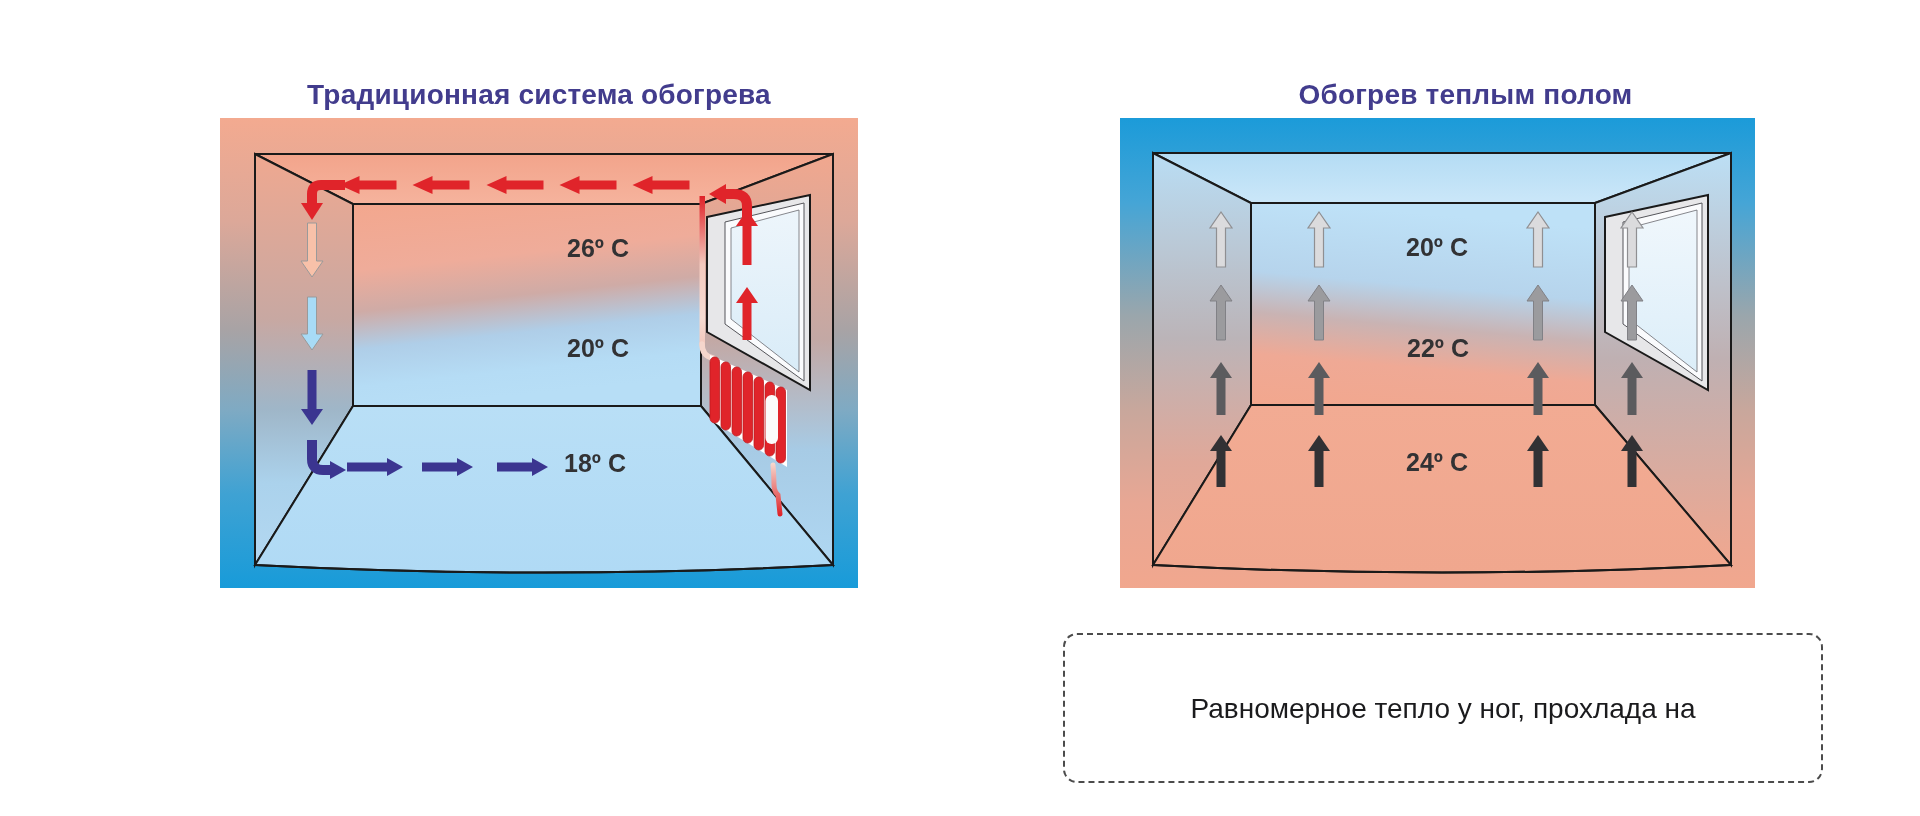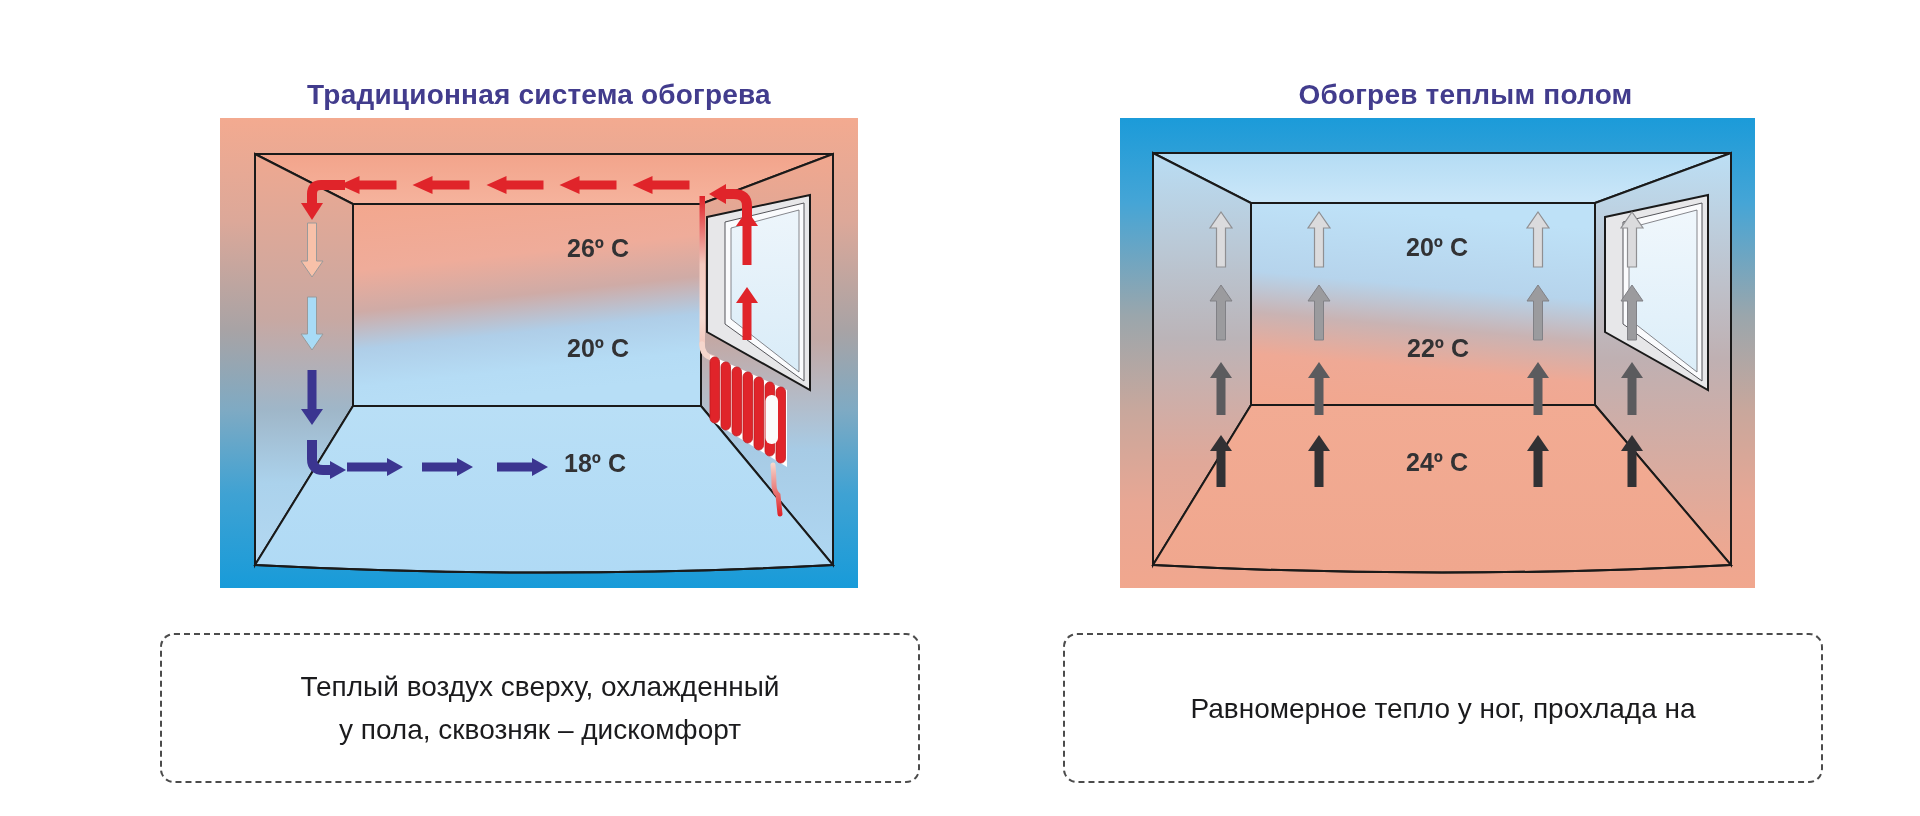--- a/index.html
+++ b/index.html
@@ -236,21 +236,17 @@
       <path d="M194.5,369 L194.5,333 L188,333 L199,317 L210,333 L203.5,333 L203.5,369 Z"></path>
       <path d="M413.5,369 L413.5,333 L407,333 L418,317 L429,333 L422.5,333 L422.5,369 Z"></path>
       <path d="M507.5,369 L507.5,333 L501,333 L512,317 L523,333 L516.5,333 L516.5,369 Z"></path>
     </g>
 
     <text x="317" y="138" font-size="25" text-anchor="middle">20º C</text>
     <text x="318" y="239" font-size="25" text-anchor="middle">22º C</text>
     <text x="317" y="353" font-size="25" text-anchor="middle">24º C</text>
   </svg>
 
-  <div class="caption-box lt">
-    <span>Теплый воздух сверху, охлажденный</span>
-    <span>у пола, сквозняк – дискомфорт</span>
-  </div>
   <div class="caption-box rt">
     <span>Равномерное тепло у ног, прохлада на</span>
   </div>
 
 </div>
 
 </body></html>

